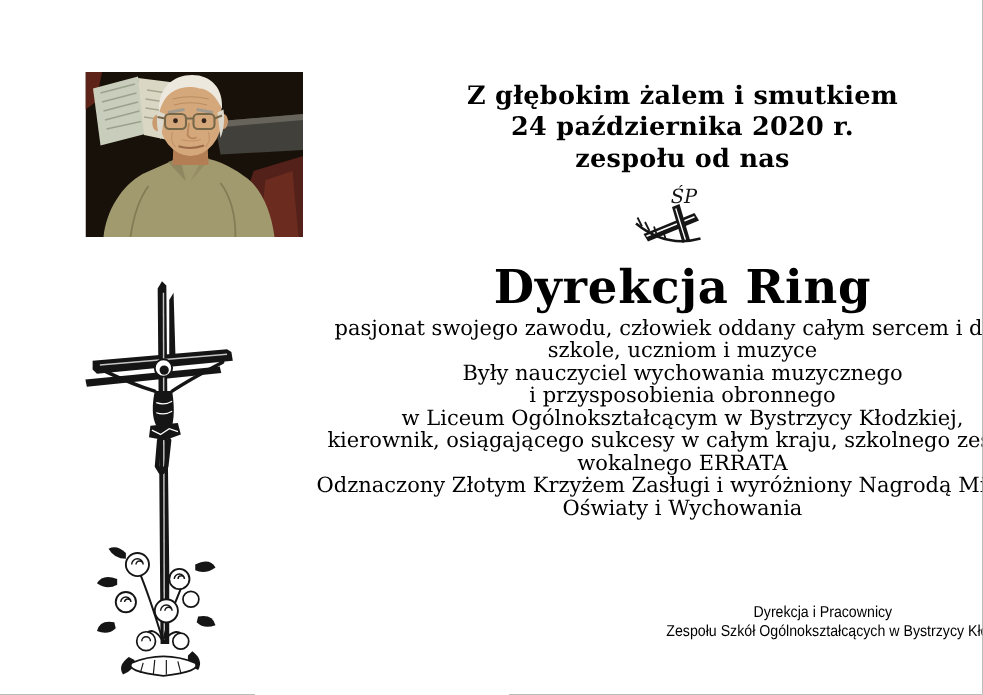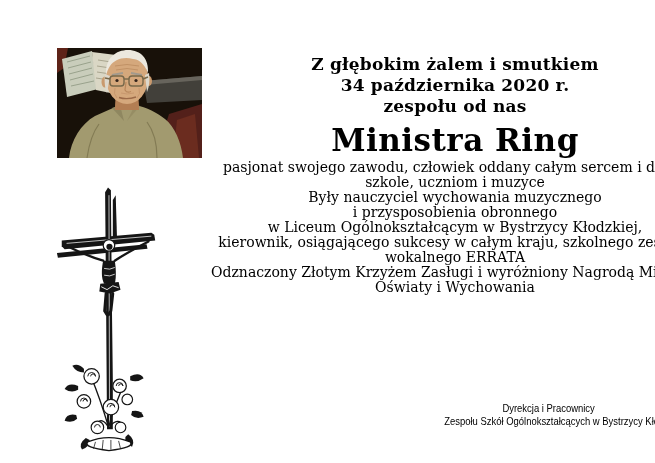--- a/index.html
+++ b/index.html
@@ -215,26 +215,45 @@
         <line x1="50" y1="264" x2="49" y2="274"></line>
         <line x1="58" y1="264" x2="58" y2="274"></line>
         <line x1="66" y1="265" x2="68" y2="273"></line>
       </g>
     </svg>
   </div>
 
   <div class="content-col">
     <div class="intro">
       <div class="line">Z głębokim żalem i smutkiem</div>
-      <div class="line">34 października 2020 r.</div>
+      <div class="line">24 października 2020 r.</div>
       <div class="line">zespołu od nas</div>
     </div>
 
-
-    <h1 class="deceased-name">Ministra Ring</h1>
+    <div class="sp-emblem">
+      <svg viewBox="0 0 58 46">
+
+        <path d="M10,33 L44,19 L47,24 L13,38 Z" fill="#151515"></path>
+        <path d="M12,34.5 L44,21.5" stroke="#fff" stroke-width="1"></path>
+        <path d="M29,15 L34,13 L41,37 L36,39 Z" fill="#151515"></path>
+        <path d="M31.5,16 L38,37" stroke="#fff" stroke-width=".9"></path>
+
+        <path d="M5,26 C16,35 30,41 48,36" stroke="#151515" stroke-width="1.6" fill="none"></path>
+        <g stroke="#151515" stroke-width="1.2">
+          <line x1="9" y1="28" x2="6" y2="22"></line>
+          <line x1="14" y1="31" x2="11" y2="25"></line>
+          <line x1="19" y1="34" x2="17" y2="28"></line>
+          <line x1="25" y1="37" x2="23" y2="31"></line>
+        </g>
+
+        <text x="37" y="12" text-anchor="middle" font-family="DejaVu Serif, serif" font-style="italic" font-size="13" fill="#151515">ŚP</text>
+      </svg>
+    </div>
+
+    <h1 class="deceased-name">Dyrekcja Ring</h1>
 
     <div class="body-text">
       <div class="line">pasjonat swojego zawodu, człowiek oddany całym sercem i duszą</div>
       <div class="line">szkole, uczniom i muzyce</div>
       <div class="line">Były nauczyciel wychowania muzycznego</div>
       <div class="line">i przysposobienia obronnego</div>
       <div class="line">w Liceum Ogólnokształcącym w Bystrzycy Kłodzkiej,</div>
       <div class="line">kierownik, osiągającego sukcesy w całym kraju, szkolnego zespołu</div>
       <div class="line">wokalnego ERRATA</div>
       <div class="line">Odznaczony Złotym Krzyżem Zasługi i wyróżniony Nagrodą Ministra</div>

